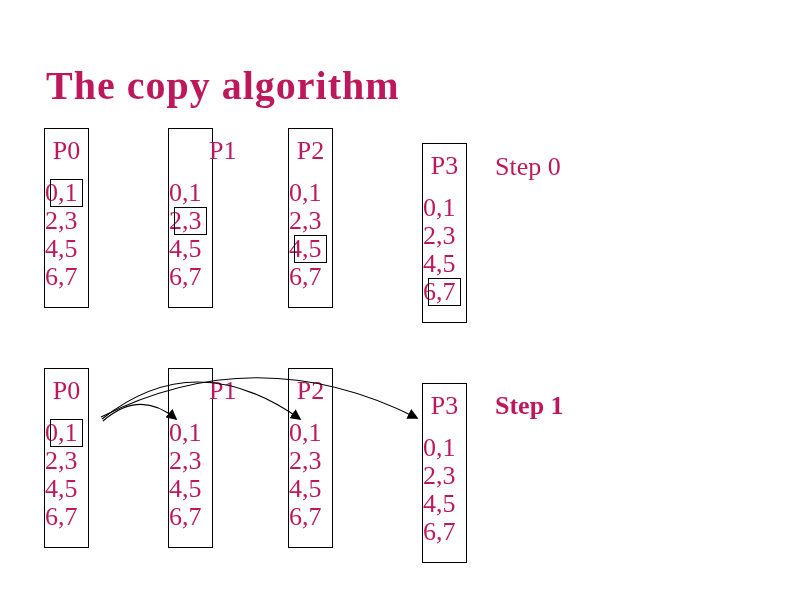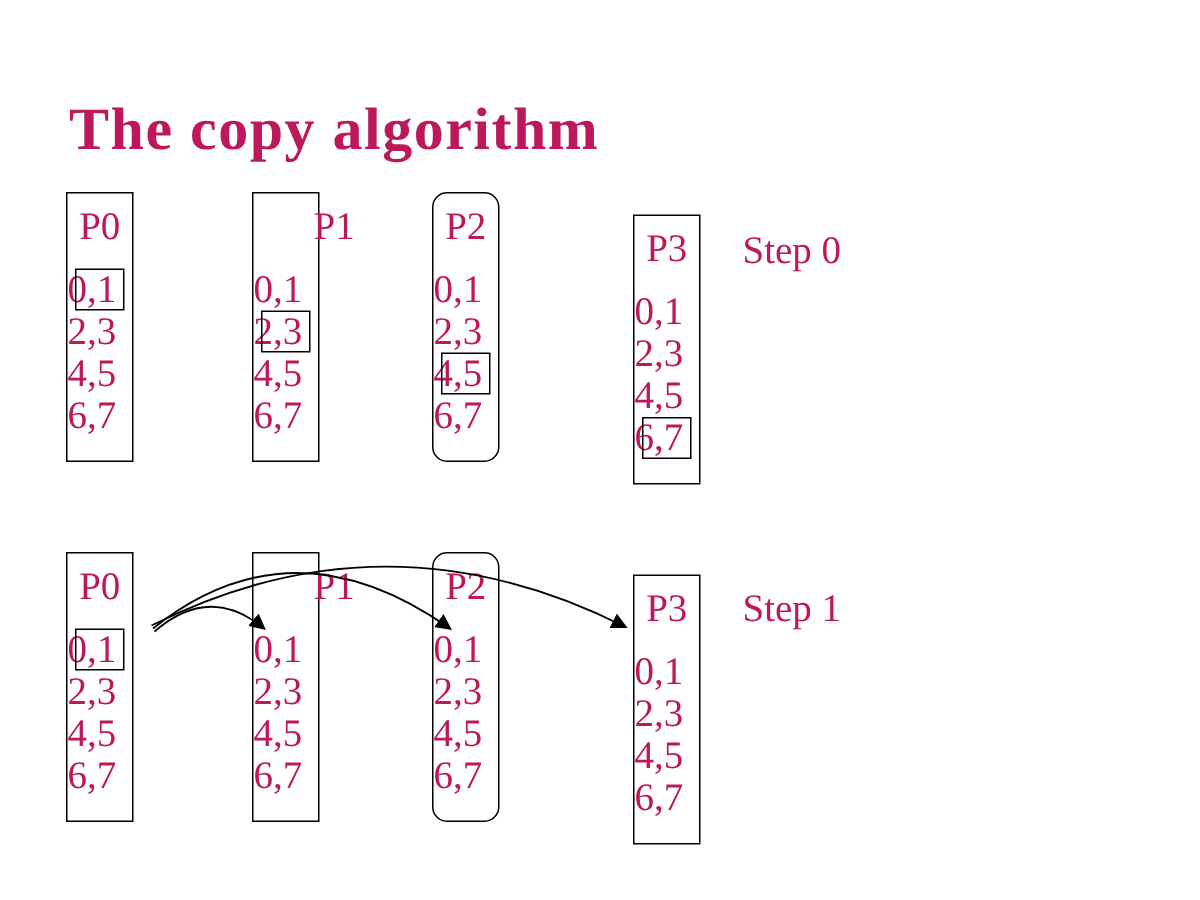--- a/index.html
+++ b/index.html
@@ -23,23 +23,23 @@
   .item {
     height:28px; line-height:28px; text-align:left;
     font-size:26px; position:relative;
   }
   .item.hl::before {
     content:""; position:absolute; left:5px; right:5px; top:0px; bottom:0px;
     border:1px solid #000;
   }
   .steplabel { position:absolute; left:495px; font-size:26px; white-space:nowrap; }
   .steplabel.s0 { top:152px; }
-  .steplabel.s1 { top:391px; }
+  .steplabel.s1 { top:391px;font-weight:bold; }
   
-  .c0 { left:44px; }  .c1 { left:168px;padding-left:40px; }  .c2 { left:288px;border-radius:10px; }  .c3 { left:422px;margin-top:15px; }
+  .c0 { left:44px; }  .c1 { left:168px;padding-left:40px; }  .c2 { left:288px; }  .c3 { left:422px;margin-top:15px; }
   .r0 { top:128px; }  .r1 { top:368px; }
   .arrows { position:absolute; left:0; top:0; pointer-events:none; }
 </style>
 </head>
 <body>
 
 <div class="slide">
 
   <div class="title">The copy algorithm</div>
 

